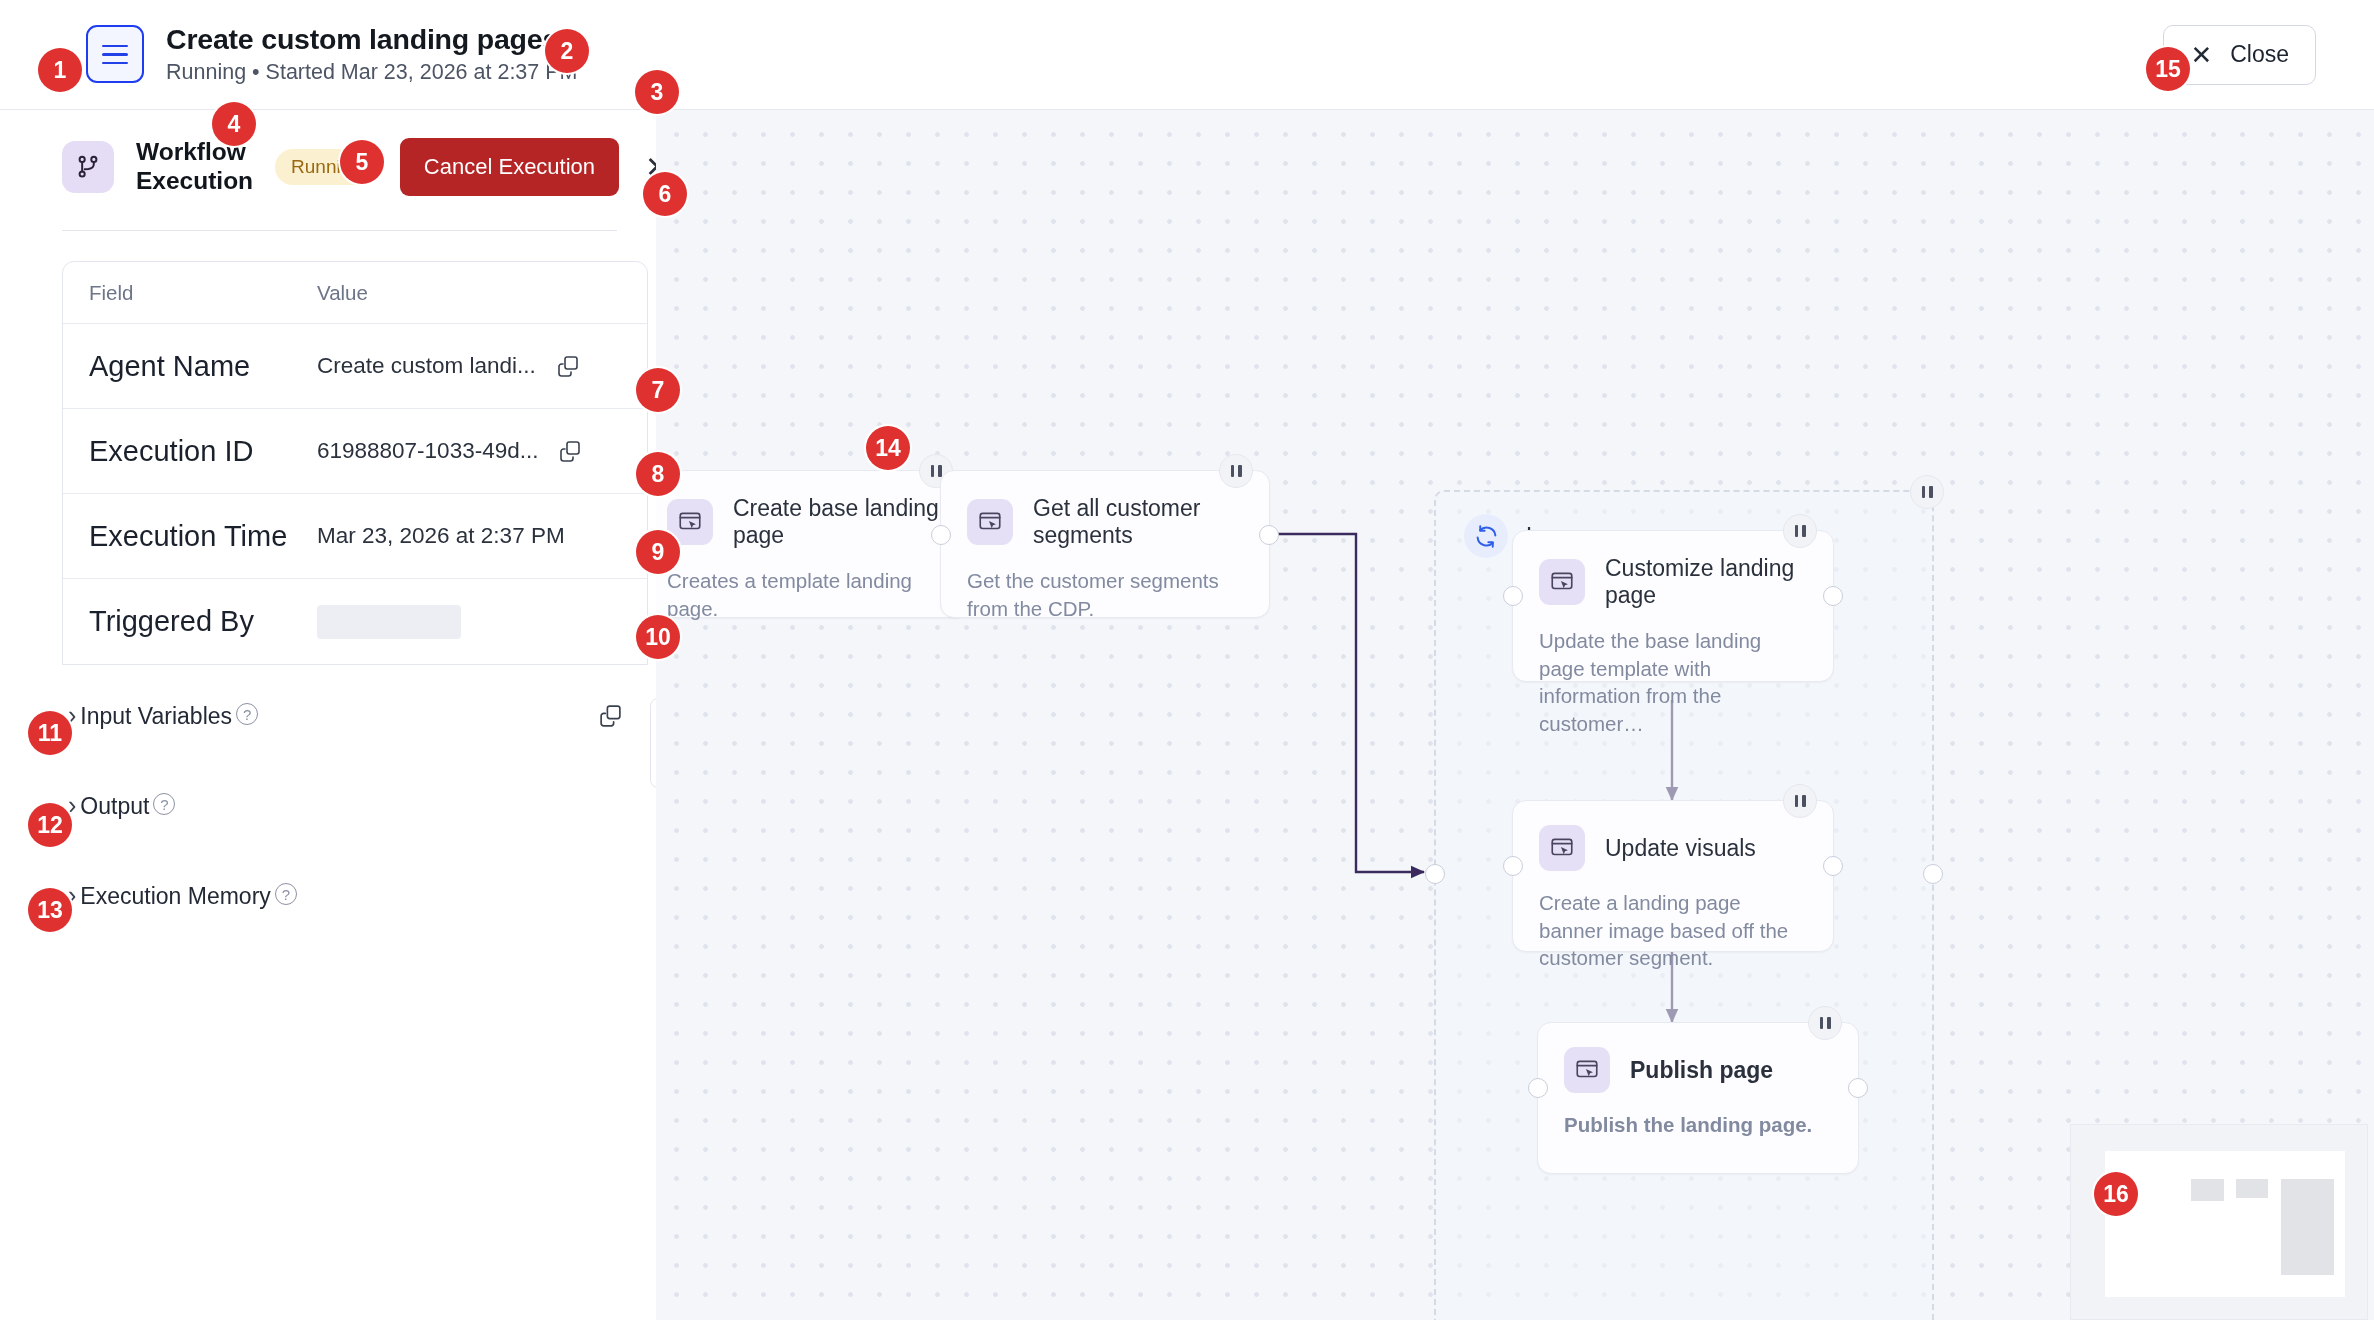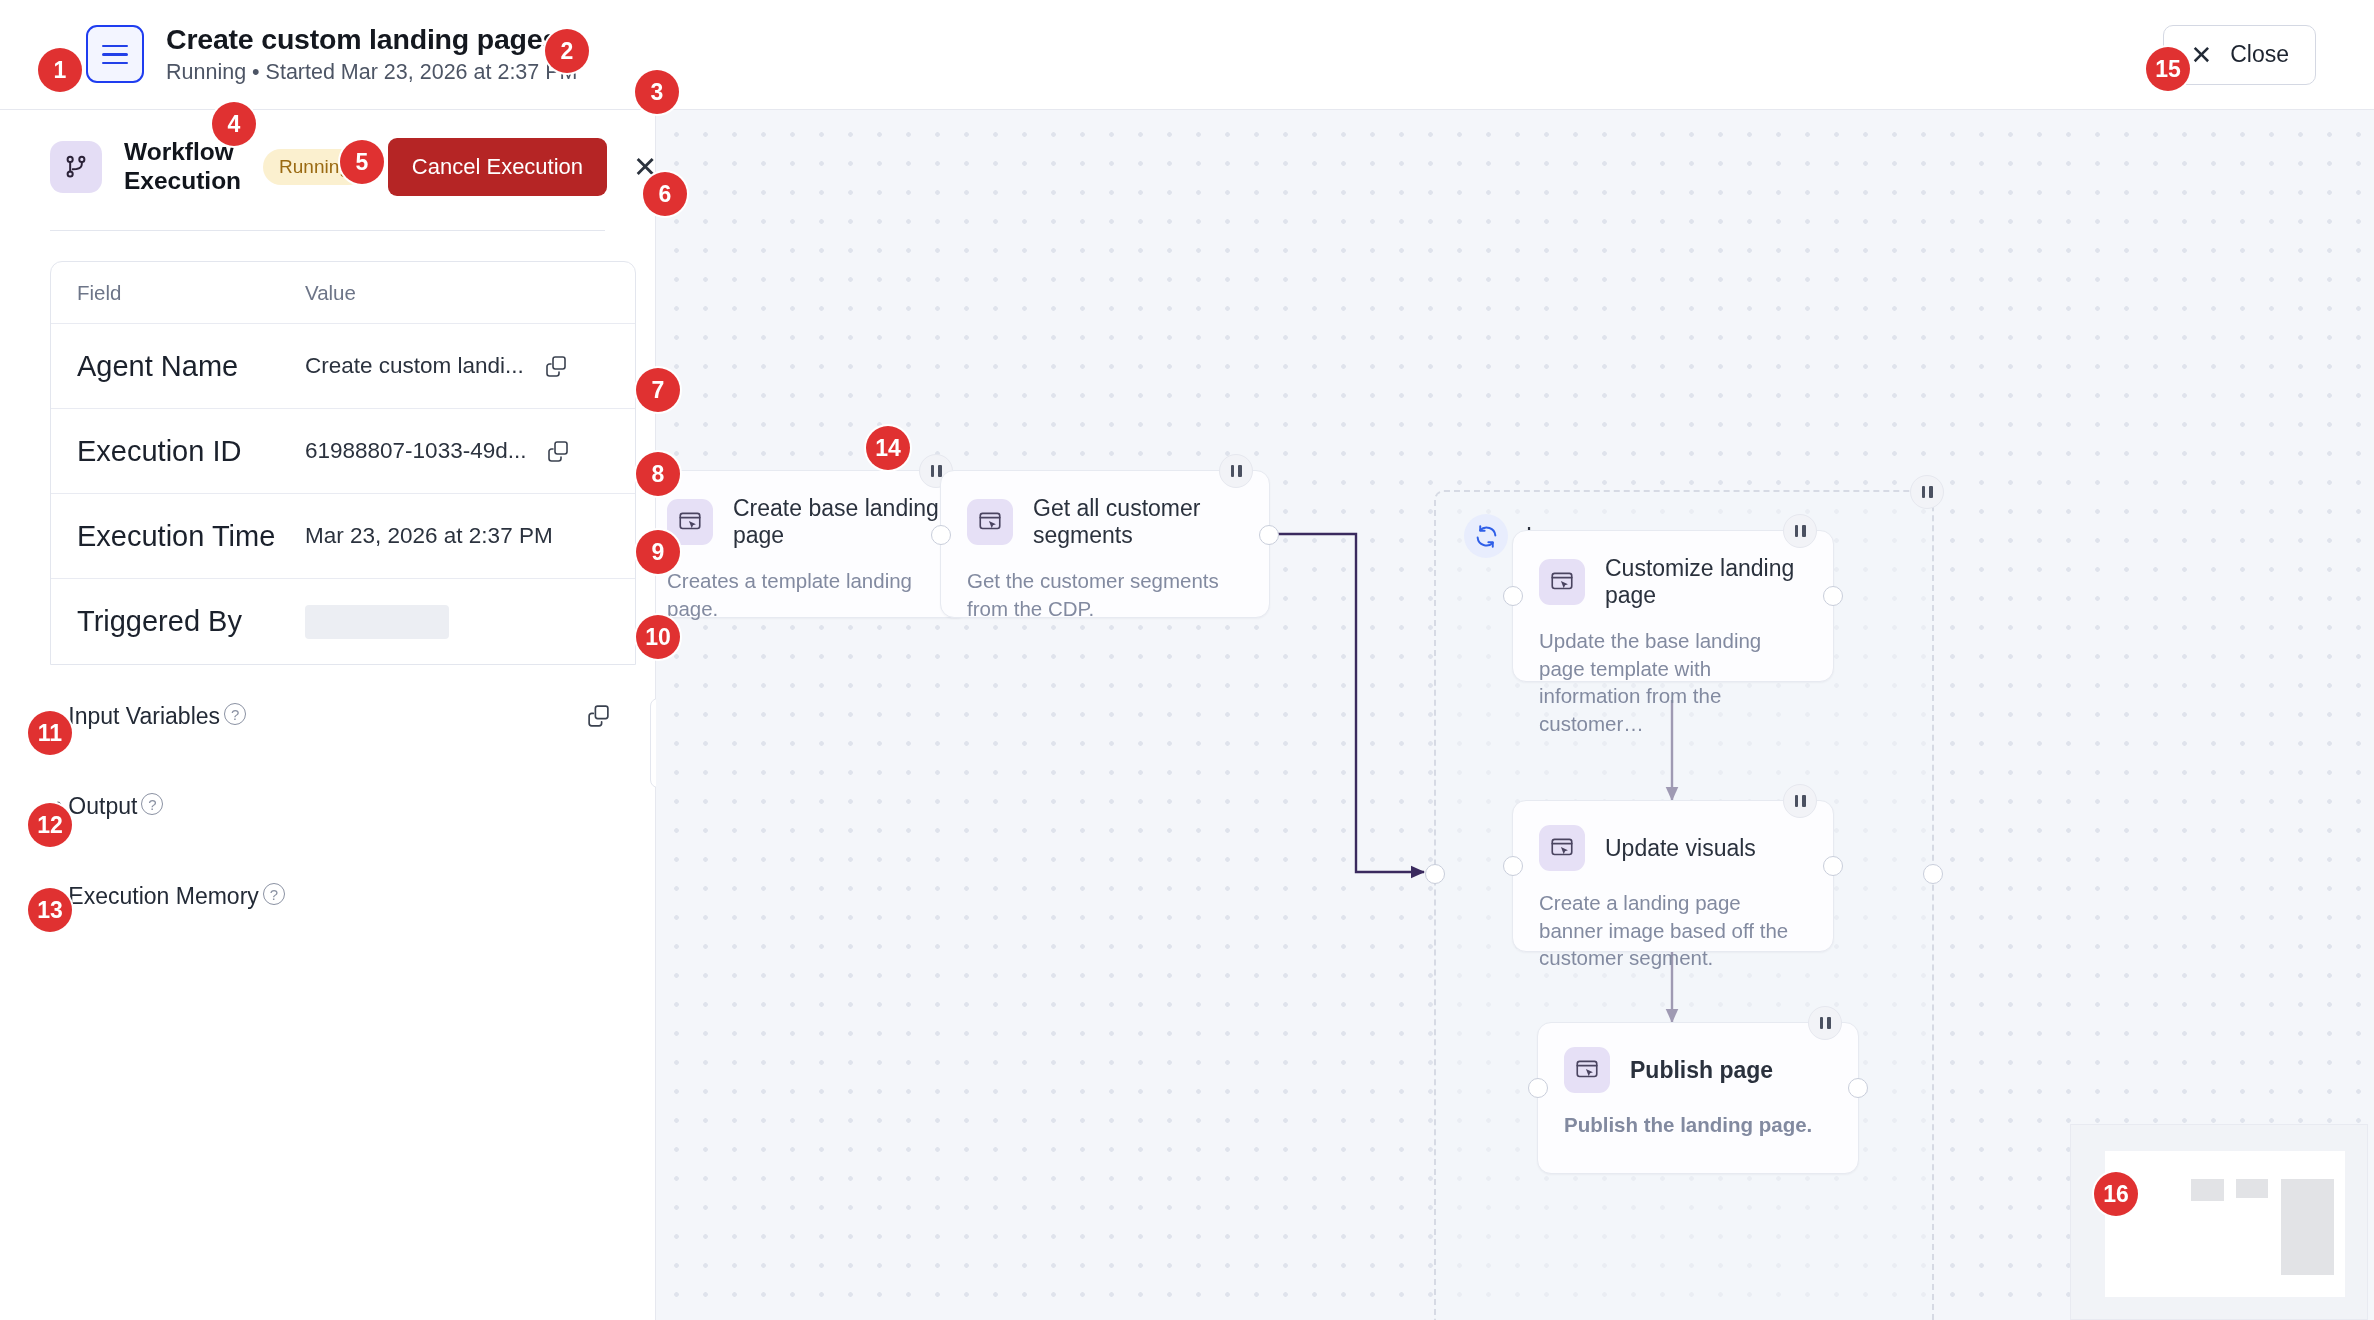--- a/index.html
+++ b/index.html
@@ -32,21 +32,21 @@
   .close-btn {
     display:flex; align-items:center; gap: 18px;
     height: 60px; padding: 0 26px; border-radius: 10px;
     border: 1.5px solid #d4d8e3; background:#fff; cursor:pointer;
     font-size: 23px; color:#1d2430;
   }
   .close-btn .x { font-size: 26px; color:#222a36; line-height:1; font-weight:400; }
 
   
   .left-panel {
-    position:absolute; left:0; top:110px; width: 656px; height: 1210px;
+    position:absolute; left:12px; top:110px; width: 656px; height: 1210px;
     background:#ffffff; border-right:1px solid #e6e8ef; overflow:hidden;
   }
   .panel-head {
     display:flex; align-items:center; padding: 28px 44px 0 50px; gap: 22px;
   }
   .wf-icon {
     width: 52px; height: 52px; border-radius: 13px; background:#e4ddf5;
     display:flex; align-items:center; justify-content:center; flex:0 0 auto;
   }
   .wf-title { font-size: 24.5px; font-weight:700; color:#11151c; line-height:1.18; max-width: 132px; }

